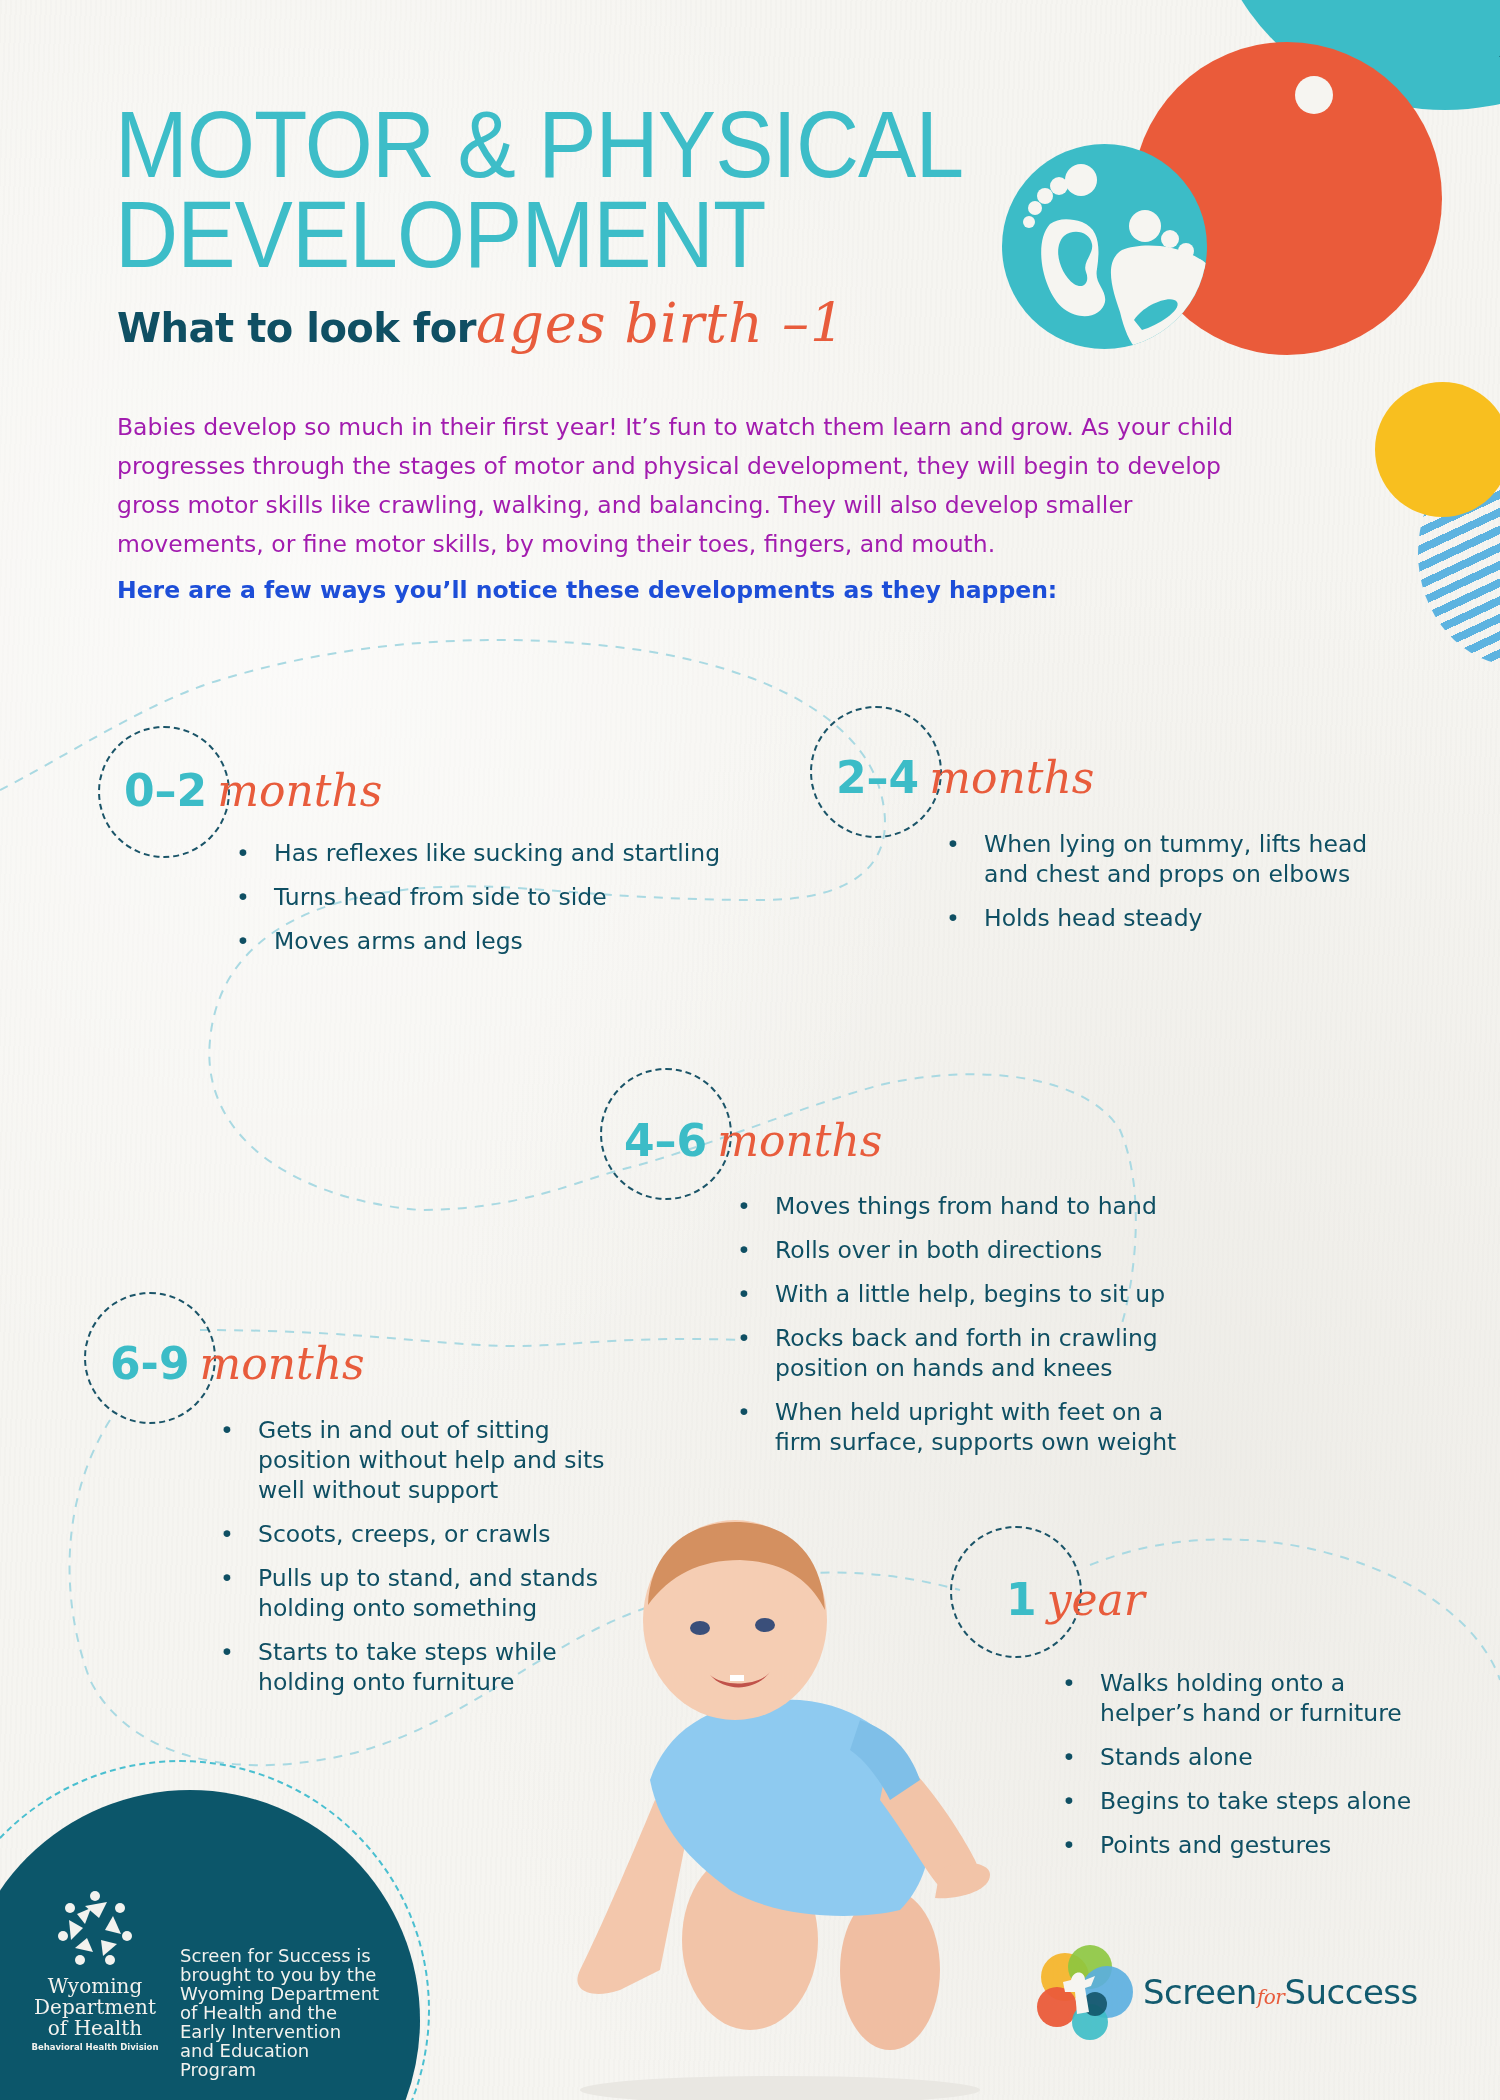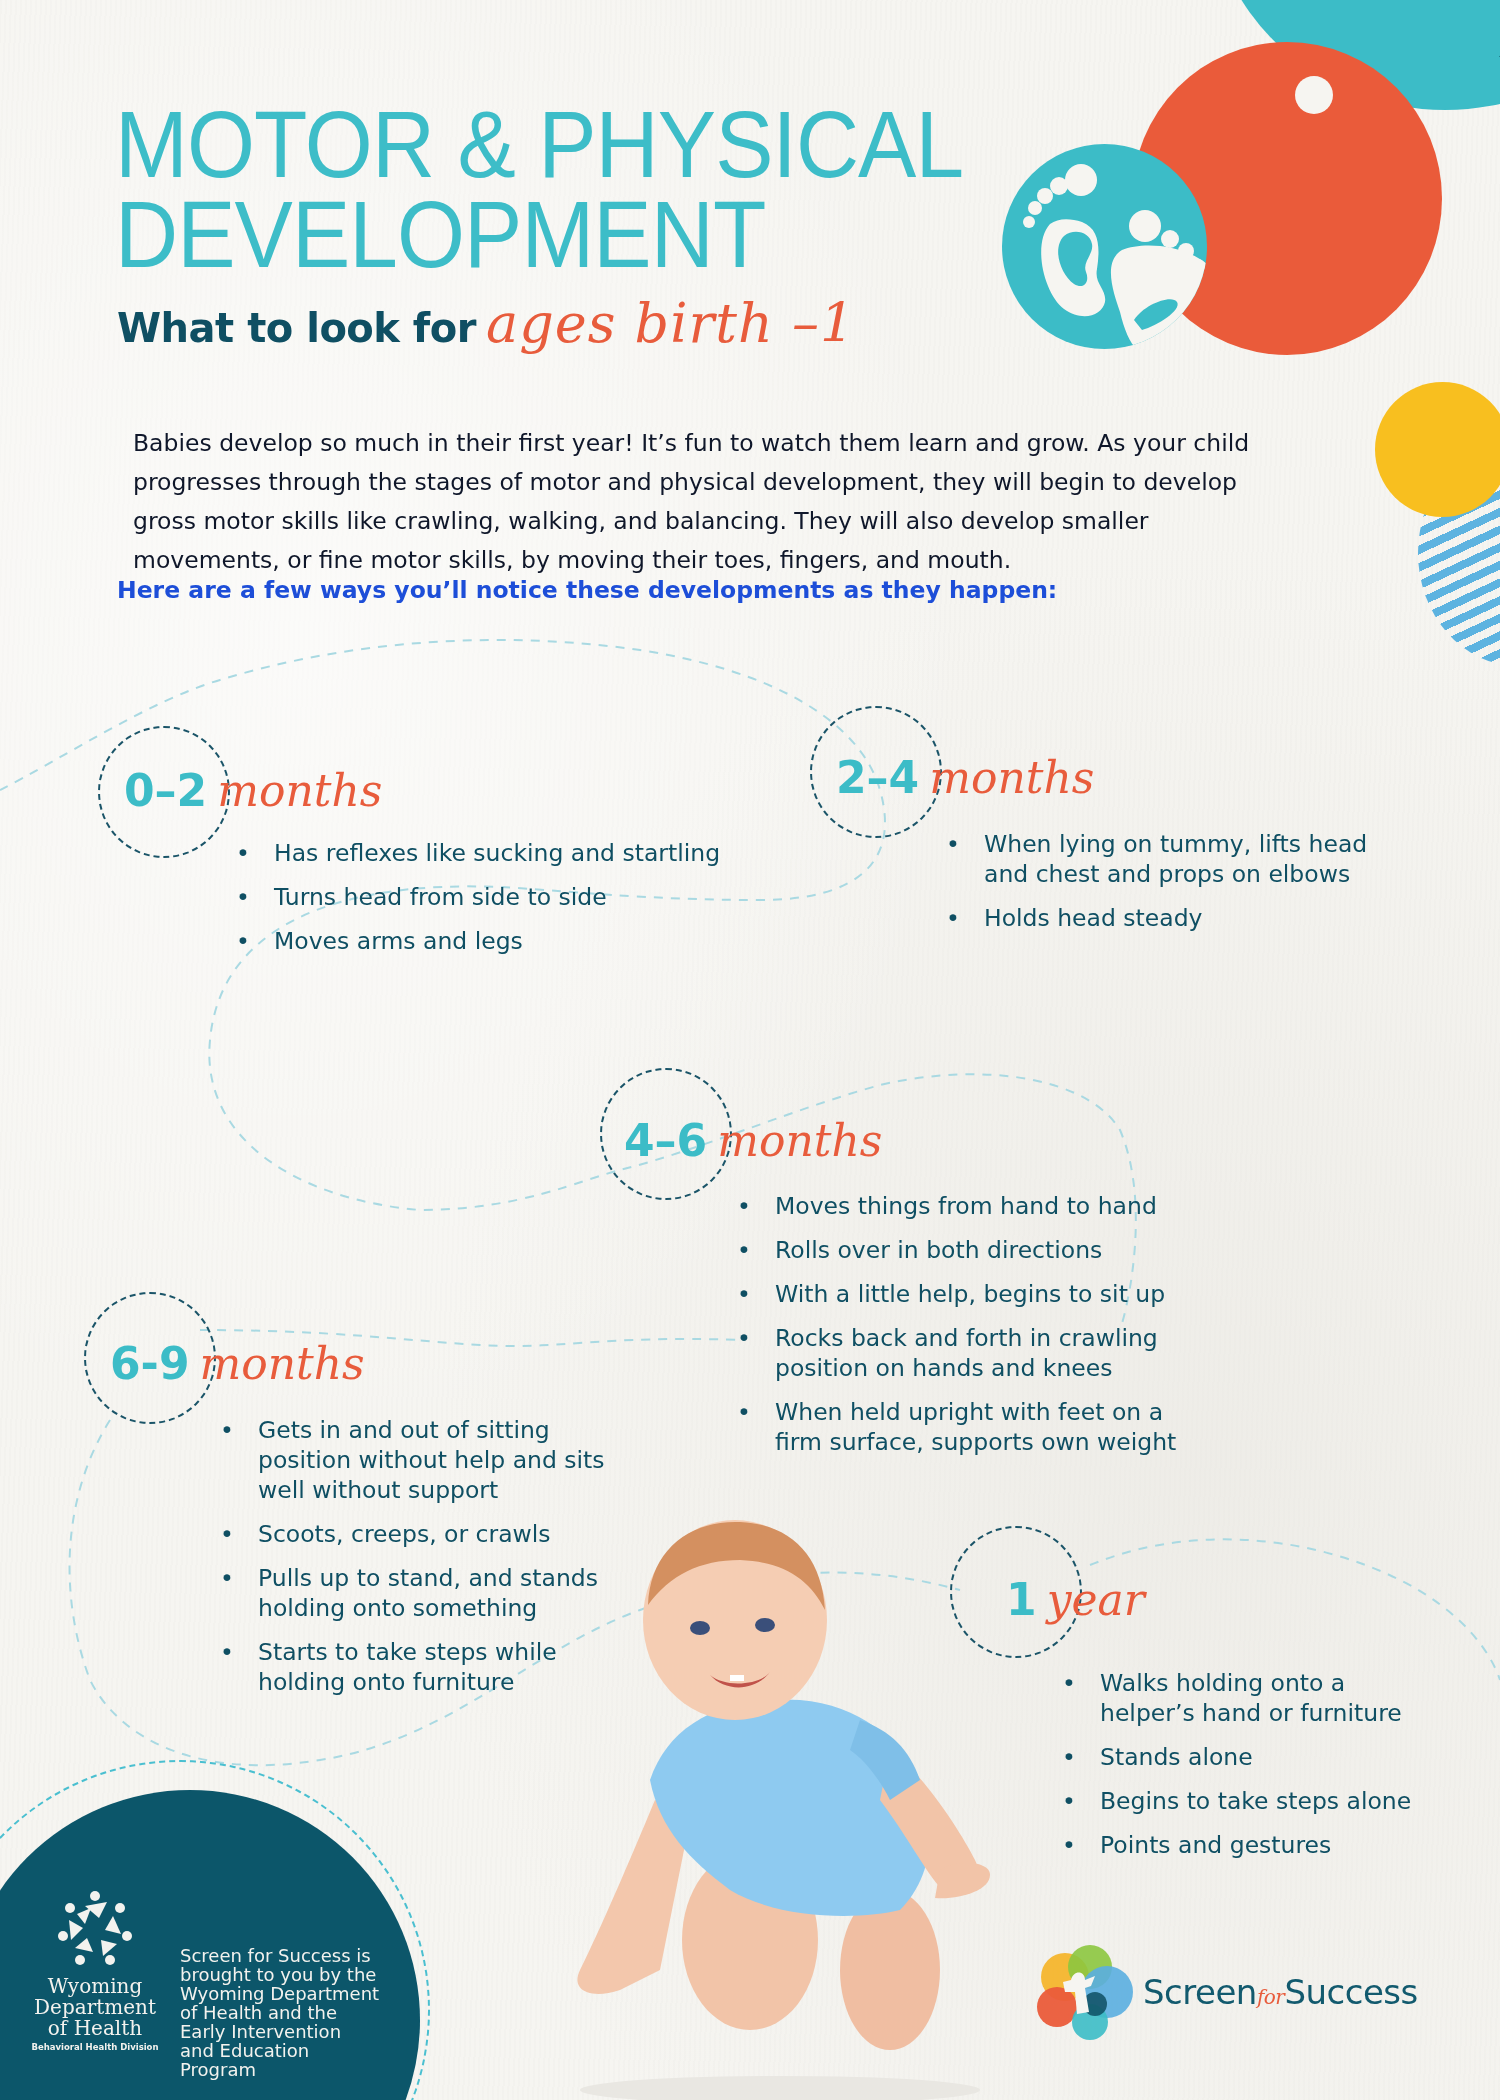--- a/index.html
+++ b/index.html
@@ -23,25 +23,25 @@
   }
   .subtitle {
     left: 117px; top: 292px; margin: 0;
     font-family: "DejaVu Sans", sans-serif; font-weight: 700;
     font-size: 40px; color: #0f4f63; letter-spacing: -0.5px; white-space: nowrap;
   }
   .script {
     font-family: "DejaVu Serif", serif; font-style: italic;
     color: #e85c3c; font-weight: 400;
   }
-  .subtitle .script { font-size: 54px; margin-left: 10px; letter-spacing: 1px; }
+  .subtitle .script { font-size: 54px; letter-spacing: 1px; }
 
   .intro {
-    left: 117px; top: 408px; width: 1120px; margin: 16px;
-    font-size: 23.5px; line-height: 39px; color: #0f172a;
+    left: 117px; top: 408px; width: 1120px; margin: 0;
+    font-size: 23.5px; line-height: 39px; color: #a21caf;
   }
   .lead {
     left: 117px; top: 576px; margin: 0;
     font-weight: 700; font-size: 23.5px; color: #1d4ed8;
   }
 
   
   .circle { position: absolute; border-radius: 50%; }
   .c-teal-big { left: 1210px; top: -330px; width: 470px; height: 440px; background: #3cbcc7; }
   .c-orange { left: 1132px; top: 42px; width: 310px; height: 313px; background: #ea5b3a; }

